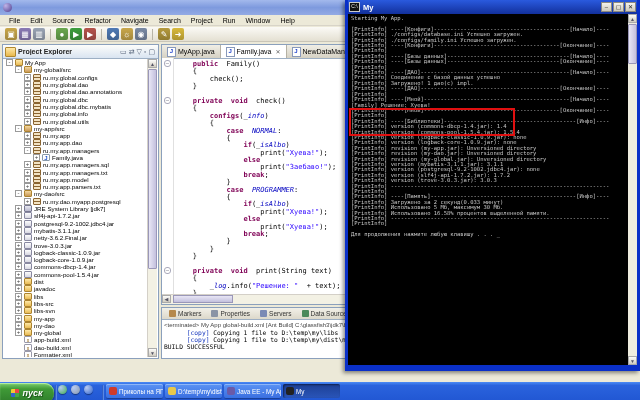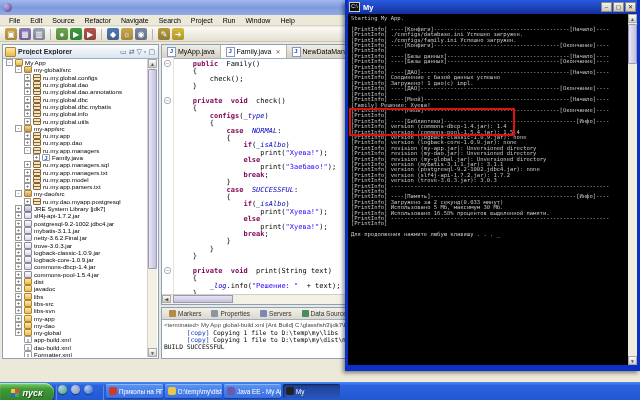--- a/index.html
+++ b/index.html
@@ -397,31 +397,31 @@
             <div class="foldm" style="top: 209.2px;">–</div>
           </div>
         <div id="code">
             <div class="cl"><span>    </span><span class="k">public</span><span>  Family()</span></div>
             <div class="cl"><span>    {</span></div>
             <div class="cl"><span>        check();</span></div>
             <div class="cl"><span>    }</span></div>
             <div class="cl"><span></span></div>
             <div class="cl"><span>    </span><span class="k">private</span><span>  </span><span class="k">void</span><span>  check()</span></div>
             <div class="cl"><span>    {</span></div>
-            <div class="cl"><span>        </span><span class="k">configs</span><span>(_</span><span class="f">type</span><span>)</span></div>
+            <div class="cl"><span>        </span><span class="k">configs</span><span>(_</span><span class="f">info</span><span>)</span></div>
             <div class="cl"><span>        {</span></div>
             <div class="cl"><span>            </span><span class="k">case</span><span>  </span><span class="c">NORMAL</span><span>:</span></div>
             <div class="cl"><span>            {</span></div>
             <div class="cl"><span>                </span><span class="k">if</span><span>(_</span><span class="f">isAlbo</span><span>)</span></div>
             <div class="cl"><span>                    print(</span><span class="s">"Хуева!"</span><span>);</span></div>
             <div class="cl"><span>                </span><span class="k">else</span></div>
             <div class="cl"><span>                    print(</span><span class="s">"Заебаво!"</span><span>);</span></div>
             <div class="cl"><span>                </span><span class="k">break</span><span>;</span></div>
             <div class="cl"><span>            }</span></div>
-            <div class="cl"><span>            </span><span class="k">case</span><span>  </span><span class="c">SUCCESSFUL</span><span>:</span></div>
+            <div class="cl"><span>            </span><span class="k">case</span><span>  </span><span class="c">PROGRAMMER</span><span>:</span></div>
             <div class="cl"><span>            {</span></div>
             <div class="cl"><span>                </span><span class="k">if</span><span>(_</span><span class="f">isAlbo</span><span>)</span></div>
             <div class="cl"><span>                    print(</span><span class="s">"Хуева!"</span><span>);</span></div>
             <div class="cl"><span>                </span><span class="k">else</span></div>
             <div class="cl"><span>                    print(</span><span class="s">"Хуева!"</span><span>);</span></div>
             <div class="cl"><span>                </span><span class="k">break</span><span>;</span></div>
             <div class="cl"><span>            }</span></div>
             <div class="cl"><span>        }</span></div>
             <div class="cl"><span>    }</span></div>
             <div class="cl"><span></span></div>

